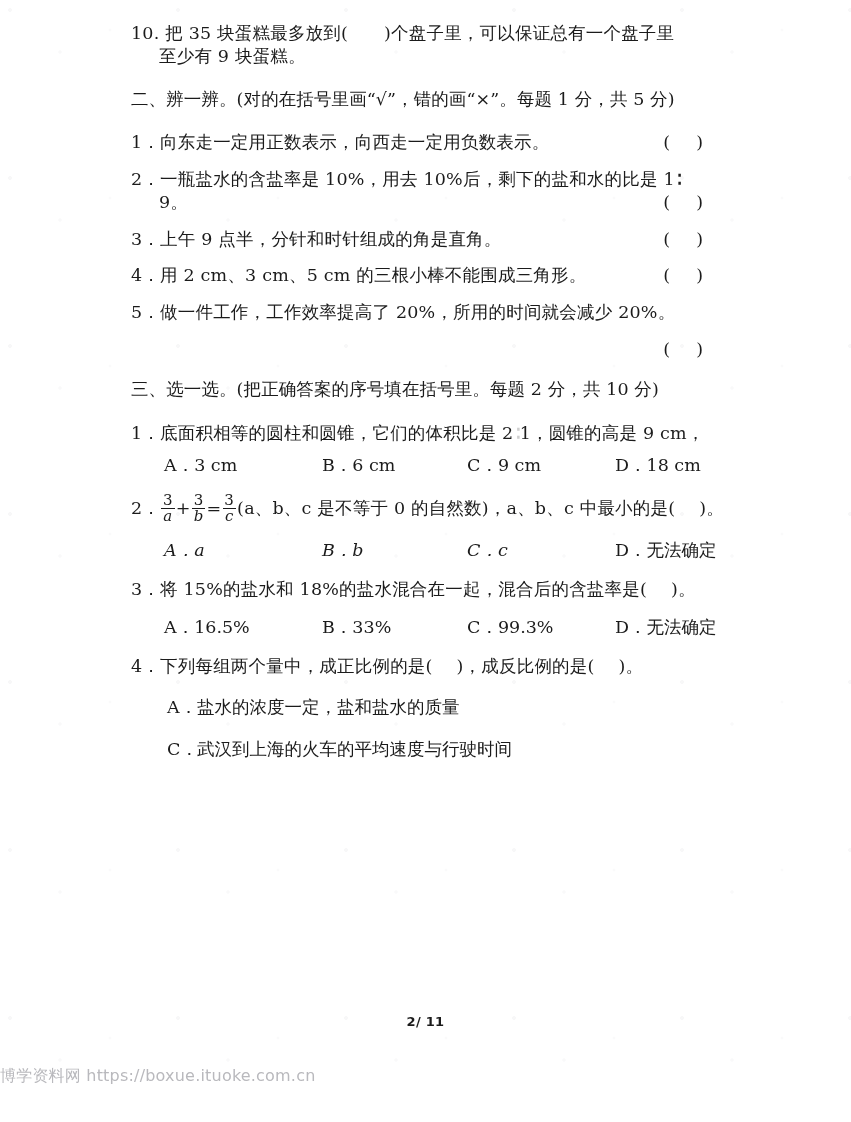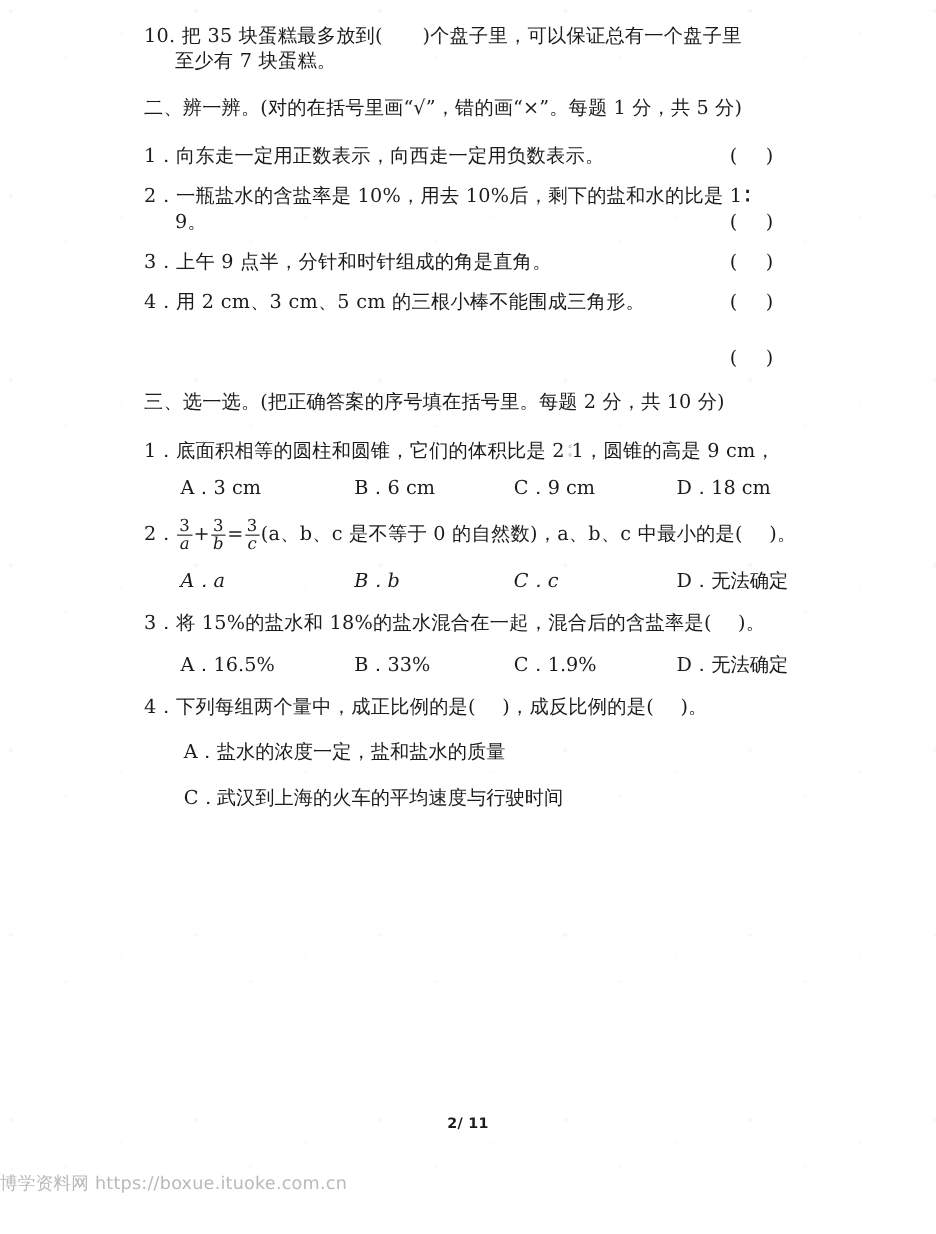--- a/index.html
+++ b/index.html
@@ -139,21 +139,21 @@
 
 <div class="page">
   <div class="paper-watermark"></div>
 
   <div class="content">
 
     <div class="block">
       <div class="line">
         <span>10. 把 35 块蛋糕最多放到(</span><span class="gap" style="display:inline-block;width:36px;"></span><span>)个盘子里，可以保证总有一个盘子里</span>
       </div>
-      <div class="line indent-1">至少有 7 块蛋糕。</div>
+      <div class="line indent-1">至少有 9 块蛋糕。</div>
     </div>
 
     <div class="block loose" style="margin-top:20px;">
       <div class="line section-head">二、辨一辨。(对的在括号里画“√”，错的画“×”。每题 1 分，共 5 分)</div>
     </div>
 
     <div class="block">
       <div class="line">
         <span>1．向东走一定用正数表示，向西走一定用负数表示。</span>
         <span class="paren-right"><span>(</span><span class="gap"></span><span>)</span></span>
@@ -176,20 +176,21 @@
     </div>
 
     <div class="block">
       <div class="line">
         <span>4．用 2 cm、3 cm、5 cm 的三根小棒不能围成三角形。</span>
         <span class="paren-right"><span>(</span><span class="gap"></span><span>)</span></span>
       </div>
     </div>
 
     <div class="block">
+      <div class="line">5．做一件工作，工作效率提高了 20%，所用的时间就会减少 20%。</div>
       <div class="line" style="height:30px;">
         <span class="paren-right" style="top:14px;"><span>(</span><span class="gap"></span><span>)</span></span>
       </div>
     </div>
 
     <div class="block loose" style="margin-top:24px;">
       <div class="line section-head">三、选一选。(把正确答案的序号填在括号里。每题 2 分，共 10 分)</div>
     </div>
 
     <div class="block tight">
@@ -244,21 +245,21 @@
     <div class="block tight" style="margin-top:16px;">
       <div class="line blank-paren-sm">
         <span>3．将 15%的盐水和 18%的盐水混合在一起，混合后的含盐率是(</span><span class="gap"></span><span>)。</span>
       </div>
     </div>
 
     <div class="block" style="margin-top:14px;">
       <div class="options">
         <span class="opt opt-w1">A．16.5%</span>
         <span class="opt opt-w2">B．33%</span>
-        <span class="opt opt-w3">C．1.9%</span>
+        <span class="opt opt-w3">C．99.3%</span>
         <span class="opt">D．无法确定</span>
       </div>
     </div>
 
     <div class="block" style="margin-top:16px;">
       <div class="line blank-paren-sm">
         <span>4．下列每组两个量中，成正比例的是(</span><span class="gap"></span><span>)，成反比例的是(</span><span class="gap"></span><span>)。</span>
       </div>
     </div>
 

